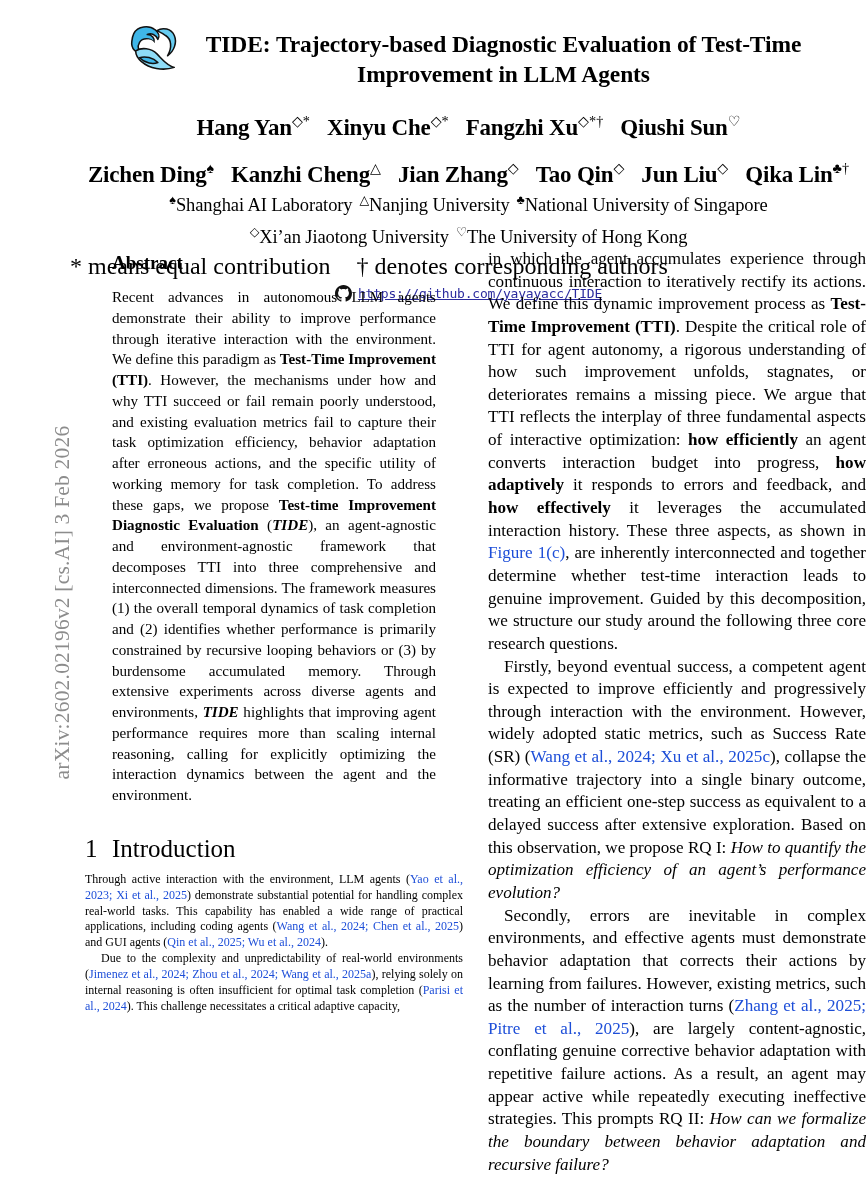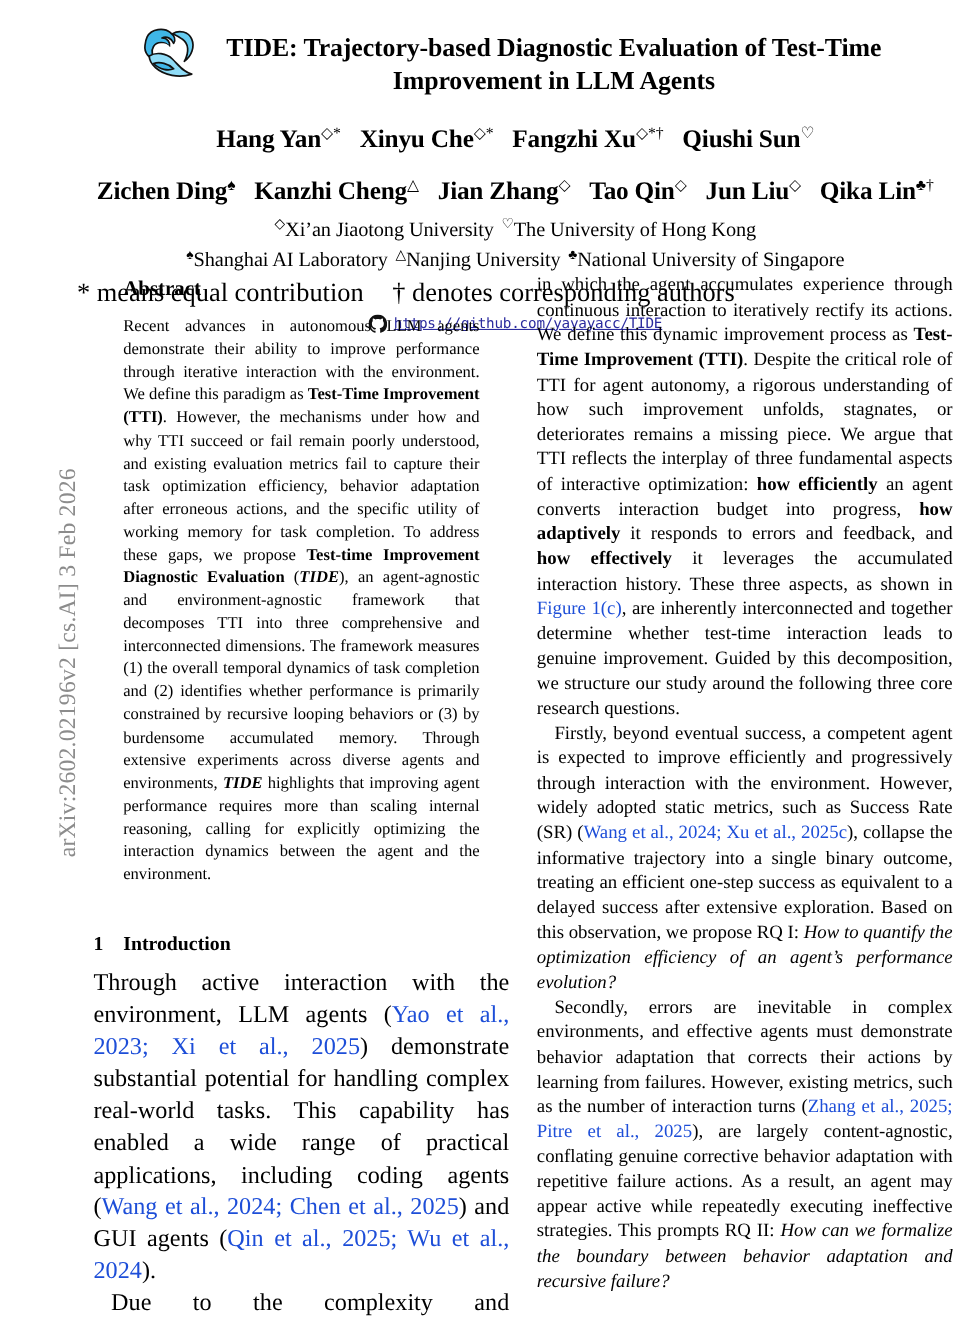--- a/index.html
+++ b/index.html
@@ -152,28 +152,28 @@
   }
   #abstract-text {
     font-size: 15.1px;
     line-height: 1.375;
     text-align: justify;
     text-justify: inter-word;
     hyphens: manual;
   }
 
   #section-heading-intro {
-    font-size: 18px;
-    font-weight: bold;
-    margin: 42px 0 9px 0;
+    font-size: 25px;
+    font-weight: normal;
+    margin: 29px 0 9px 0;
   }
   #section-heading-intro .secnum { display: inline-block; width: 27px; }
 
   .body-par {
-    font-size: 22px;
+    font-size: 12px;
     line-height: 1.325;
     text-align: justify;
     text-justify: inter-word;
     margin: 0;
     hyphens: manual;
   }
   .body-par + .body-par { text-indent: 16px; }
   .rcol .body-par { font-size: 17.1px; }
 
   .cite { color: #1d4ed8; }
@@ -201,22 +201,22 @@
             <path d="M22 19 C26 17, 31 19, 32 23 C28 21, 25 20, 22 19 Z" fill="#ffffff" stroke="none"></path>
           </g>
         </svg>
       </span>
       <h1 id="paper-title">TIDE: Trajectory-based Diagnostic Evaluation of Test-Time Improvement in LLM Agents</h1>
     </div>
 
     <div class="authors-line" id="authors-line-1"><span class="author">Hang Yan<span class="sup">◇*</span></span><span class="gap"></span><span class="author">Xinyu Che<span class="sup">◇*</span></span><span class="gap"></span><span class="author">Fangzhi Xu<span class="sup">◇*†</span></span><span class="gap"></span><span class="author">Qiushi Sun<span class="sup">♡</span></span></div>
     <div class="authors-line" id="authors-line-2"><span class="author">Zichen Ding<span class="sup">♠</span></span><span class="gap"></span><span class="author">Kanzhi Cheng<span class="sup">△</span></span><span class="gap"></span><span class="author">Jian Zhang<span class="sup">◇</span></span><span class="gap"></span><span class="author">Tao Qin<span class="sup">◇</span></span><span class="gap"></span><span class="author">Jun Liu<span class="sup">◇</span></span><span class="gap"></span><span class="author">Qika Lin<span class="sup">♣†</span></span></div>
 
+    <div class="affil-line" id="affil-line-2"><span class="mark">♠</span><span>Shanghai AI Laboratory</span><span class="aspace"></span><span class="mark">△</span><span>Nanjing University</span><span class="aspace"></span><span class="mark">♣</span><span>National University of Singapore</span></div>
     <div class="affil-line" id="affil-line-1"><span class="mark">◇</span><span>Xi’an Jiaotong University</span><span class="aspace"></span><span class="mark">♡</span><span>The University of Hong Kong</span></div>
-    <div class="affil-line" id="affil-line-2"><span class="mark">♠</span><span>Shanghai AI Laboratory</span><span class="aspace"></span><span class="mark">△</span><span>Nanjing University</span><span class="aspace"></span><span class="mark">♣</span><span>National University of Singapore</span></div>
 
 
     <div id="notes-line">
       <span>* means equal contribution</span><span class="nspace"></span><span>† denotes corresponding authors</span>
     </div>
 
     <div id="repo-line">
       <span id="github-icon">
         <svg viewBox="0 0 16 16" xmlns="http://www.w3.org/2000/svg">
           <path fill="#111111" d="M8 0C3.58 0 0 3.58 0 8c0 3.54 2.29 6.53 5.47 7.59.4.07.55-.17.55-.38

